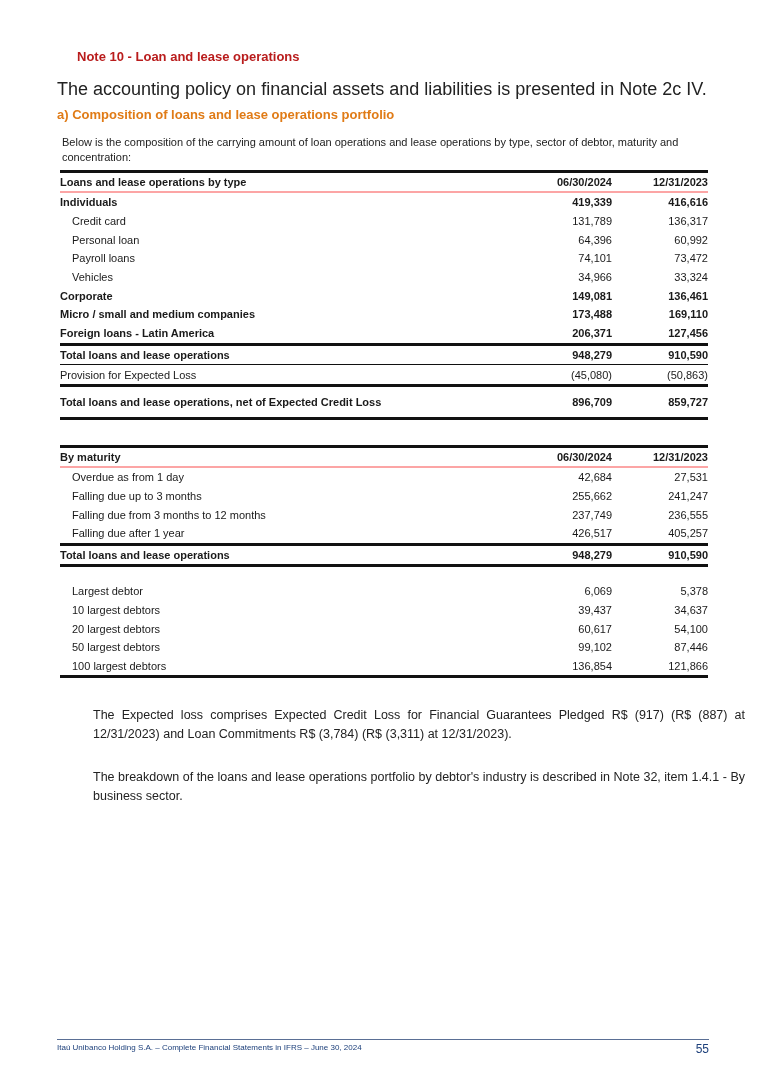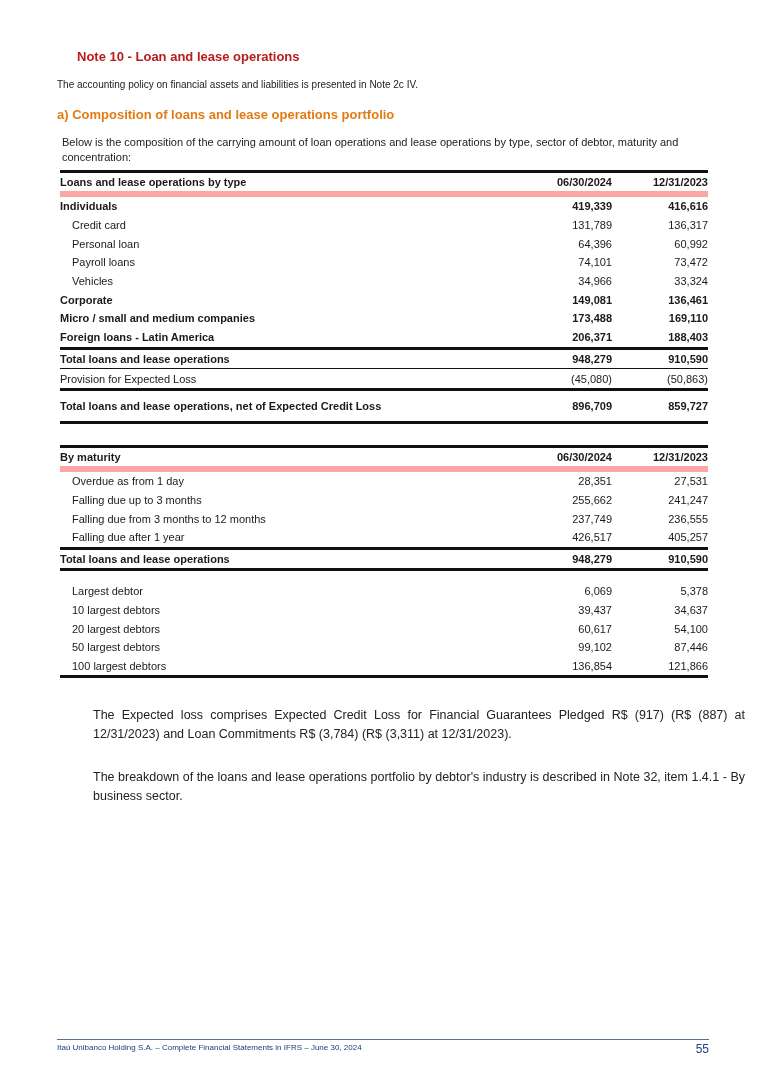--- a/index.html
+++ b/index.html
@@ -1,25 +1,25 @@
 <!DOCTYPE html>
 <html><head>
 <meta charset="utf-8">
 <style>
   html, body { margin: 0; padding: 0; background: #ffffff; }
   body { width: 766px; height: 1083px; position: relative; font-family: "Liberation Sans", sans-serif; color: #1a1a1a; overflow: hidden; }
   .page { position: absolute; left: 0; top: 0; width: 766px; height: 1083px; }
   .note-title { position: absolute; left: 57px; top: 49px; font-size: 13px; font-weight: bold; color: #b91c1c; margin-left: 20px; }
-  .intro { position: absolute; left: 57px; top: 79px; font-size: 10px; color: #222; }
+  .intro { position: absolute; left: 57px; top: 79px; font-size: 18px; color: #222; }
   .section-title { position: absolute; left: 57px; top: 107px; font-size: 13px; font-weight: bold; color: #e07b16; }
   .lead { position: absolute; left: 62px; top: 135px; width: 648px; font-size: 11px; line-height: 15px; color: #222; }
 
   table.fin { position: absolute; left: 60px; width: 648px; border-collapse: collapse; font-size: 11px; color: #1a1a1a; }
   table.fin td, table.fin th { padding: 0; height: 18.7px; vertical-align: middle; }
-  table.fin th { font-weight: bold; text-align: left; border-top: 3px solid #111; border-bottom: 6px solid #fca5a5; height: 18px; }
+  table.fin th { font-weight: bold; text-align: left; border-top: 3px solid #111; border-bottom: 2px solid #fca5a5; height: 18px; }
   table.fin th.num, table.fin td.num { text-align: right; }
   table.fin col.c1 { width: 480px; }
   table.fin col.c2 { width: 72px; }
   table.fin col.c3 { width: 96px; }
   .lbl-sub { padding-left: 12px !important; }
   .bold { font-weight: bold; }
   .tot td { border-top: 3px solid #111; border-bottom: 1px solid #111; }
   .prov td { border-bottom: 3px solid #111; }
   .net td { height: 30px !important; border-bottom: 3px solid #111; vertical-align: middle; }
   .last-thick td { border-bottom: 3px solid #111; }
@@ -81,21 +81,21 @@
       <td class="num">136,461</td>
     </tr>
     <tr class="bold">
       <td>Micro / small and medium companies</td>
       <td class="num">173,488</td>
       <td class="num">169,110</td>
     </tr>
     <tr class="bold">
       <td>Foreign loans - Latin America</td>
       <td class="num">206,371</td>
-      <td class="num">188,403</td>
+      <td class="num">127,456</td>
     </tr>
     <tr class="bold tot">
       <td>Total loans and lease operations</td>
       <td class="num">948,279</td>
       <td class="num">910,590</td>
     </tr>
     <tr class="prov">
       <td>Provision for Expected Loss</td>
       <td class="num">(45,080)</td>
       <td class="num">(50,863)</td>
@@ -115,21 +115,21 @@
         <col class="c3">
       </colgroup>
     <tbody>
         <tr>
       <th>By maturity</th>
       <th class="num">06/30/2024</th>
       <th class="num">12/31/2023</th>
     </tr>
     <tr>
       <td class="lbl-sub">Overdue as from 1 day</td>
-      <td class="num">28,351</td>
+      <td class="num">42,684</td>
       <td class="num">27,531</td>
     </tr>
     <tr>
       <td class="lbl-sub">Falling due up to 3 months</td>
       <td class="num">255,662</td>
       <td class="num">241,247</td>
     </tr>
     <tr>
       <td class="lbl-sub">Falling due from 3 months to 12 months</td>
       <td class="num">237,749</td>

